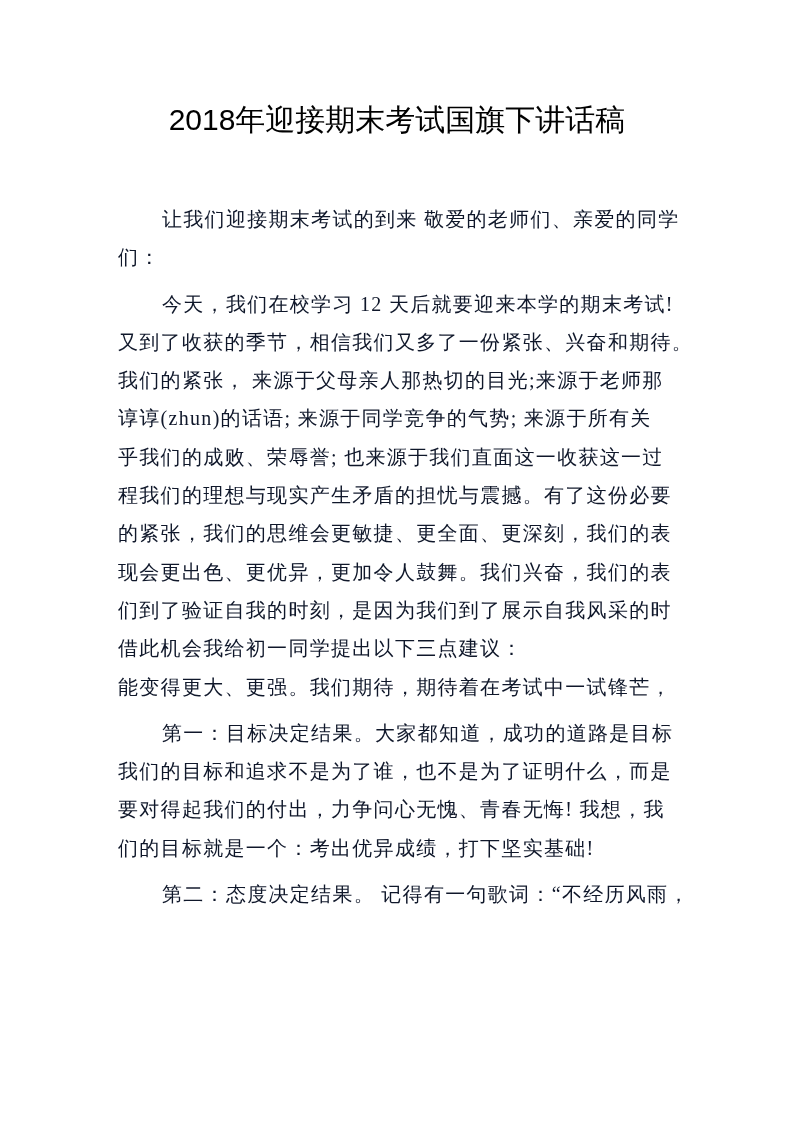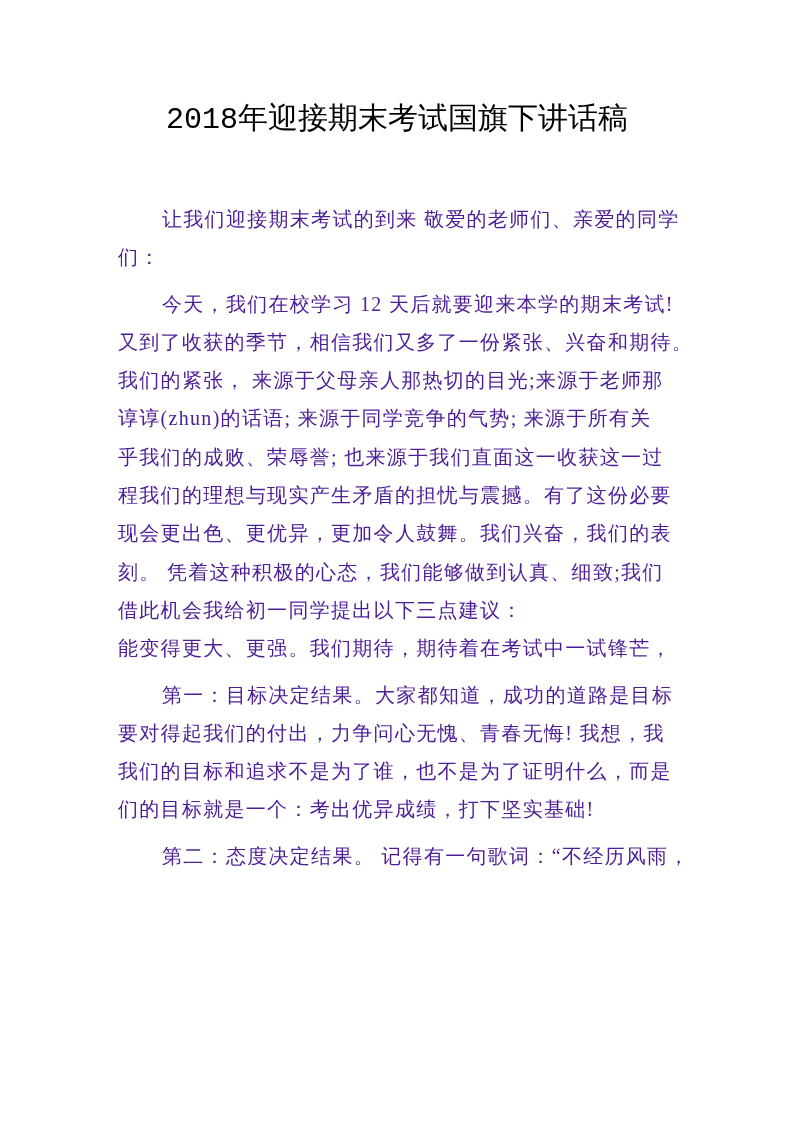--- a/index.html
+++ b/index.html
@@ -26,36 +26,36 @@
     .title {
       position: absolute;
       left: 0;
       top: 98px;
       width: 794px;
       text-align: center;
       font-size: 30px;
       line-height: 44px;
       letter-spacing: 0px;
       color: #000000;
-      font-family: Liberation Mono, monospace;
+      font-family: Liberation Sans, sans-serif;
     }
     .body {
       position: absolute;
       left: 118px;
       top: 200px;
       width: 562px;
     }
     .line {
       display: block;
       height: 38.3px;
       line-height: 38.3px;
       font-size: 20px;
       white-space: nowrap;
       letter-spacing: 1.3px;
-      color: #4c1d95;
+      color: #0f172a;
       font-family: "Liberation Serif", "DejaVu Serif", serif;
     }
     .indent {
       padding-left: 44px;
     }
     .para-gap {
       height: 8px;
     }
   </style>
 </head>
@@ -74,32 +74,33 @@
 
     <div class="para-gap"></div>
 
     <div class="paragraph">
       <span class="line indent">今天，我们在校学习 12 天后就要迎来本学的期末考试!</span>
       <span class="line">又到了收获的季节，相信我们又多了一份紧张、兴奋和期待。</span>
       <span class="line">我们的紧张， 来源于父母亲人那热切的目光;来源于老师那</span>
       <span class="line">谆谆(zhun)的话语; 来源于同学竞争的气势; 来源于所有关</span>
       <span class="line">乎我们的成败、荣辱誉; 也来源于我们直面这一收获这一过</span>
       <span class="line">程我们的理想与现实产生矛盾的担忧与震撼。有了这份必要</span>
+      <span class="line">的紧张，我们的思维会更敏捷、更全面、更深刻，我们的表</span>
       <span class="line">现会更出色、更优异，更加令人鼓舞。我们兴奋，我们的表</span>
-      <span class="line">刻。 凭着这种积极的心态，我们能够做到认真、细致;我们</span>
+      <span class="line">们到了验证自我的时刻，是因为我们到了展示自我风采的时</span>
       <span class="line">借此机会我给初一同学提出以下三点建议：</span>
       <span class="line">能变得更大、更强。我们期待，期待着在考试中一试锋芒，</span>
     </div>
 
     <div class="para-gap"></div>
 
     <div class="paragraph">
       <span class="line indent">第一：目标决定结果。大家都知道，成功的道路是目标</span>
+      <span class="line">我们的目标和追求不是为了谁，也不是为了证明什么，而是</span>
       <span class="line">要对得起我们的付出，力争问心无愧、青春无悔! 我想，我</span>
-      <span class="line">我们的目标和追求不是为了谁，也不是为了证明什么，而是</span>
       <span class="line">们的目标就是一个：考出优异成绩，打下坚实基础!</span>
     </div>
 
     <div class="para-gap"></div>
 
     <div class="paragraph">
       <span class="line indent">第二：态度决定结果。 记得有一句歌词：“不经历风雨，</span>
     </div>
 
   </div>

